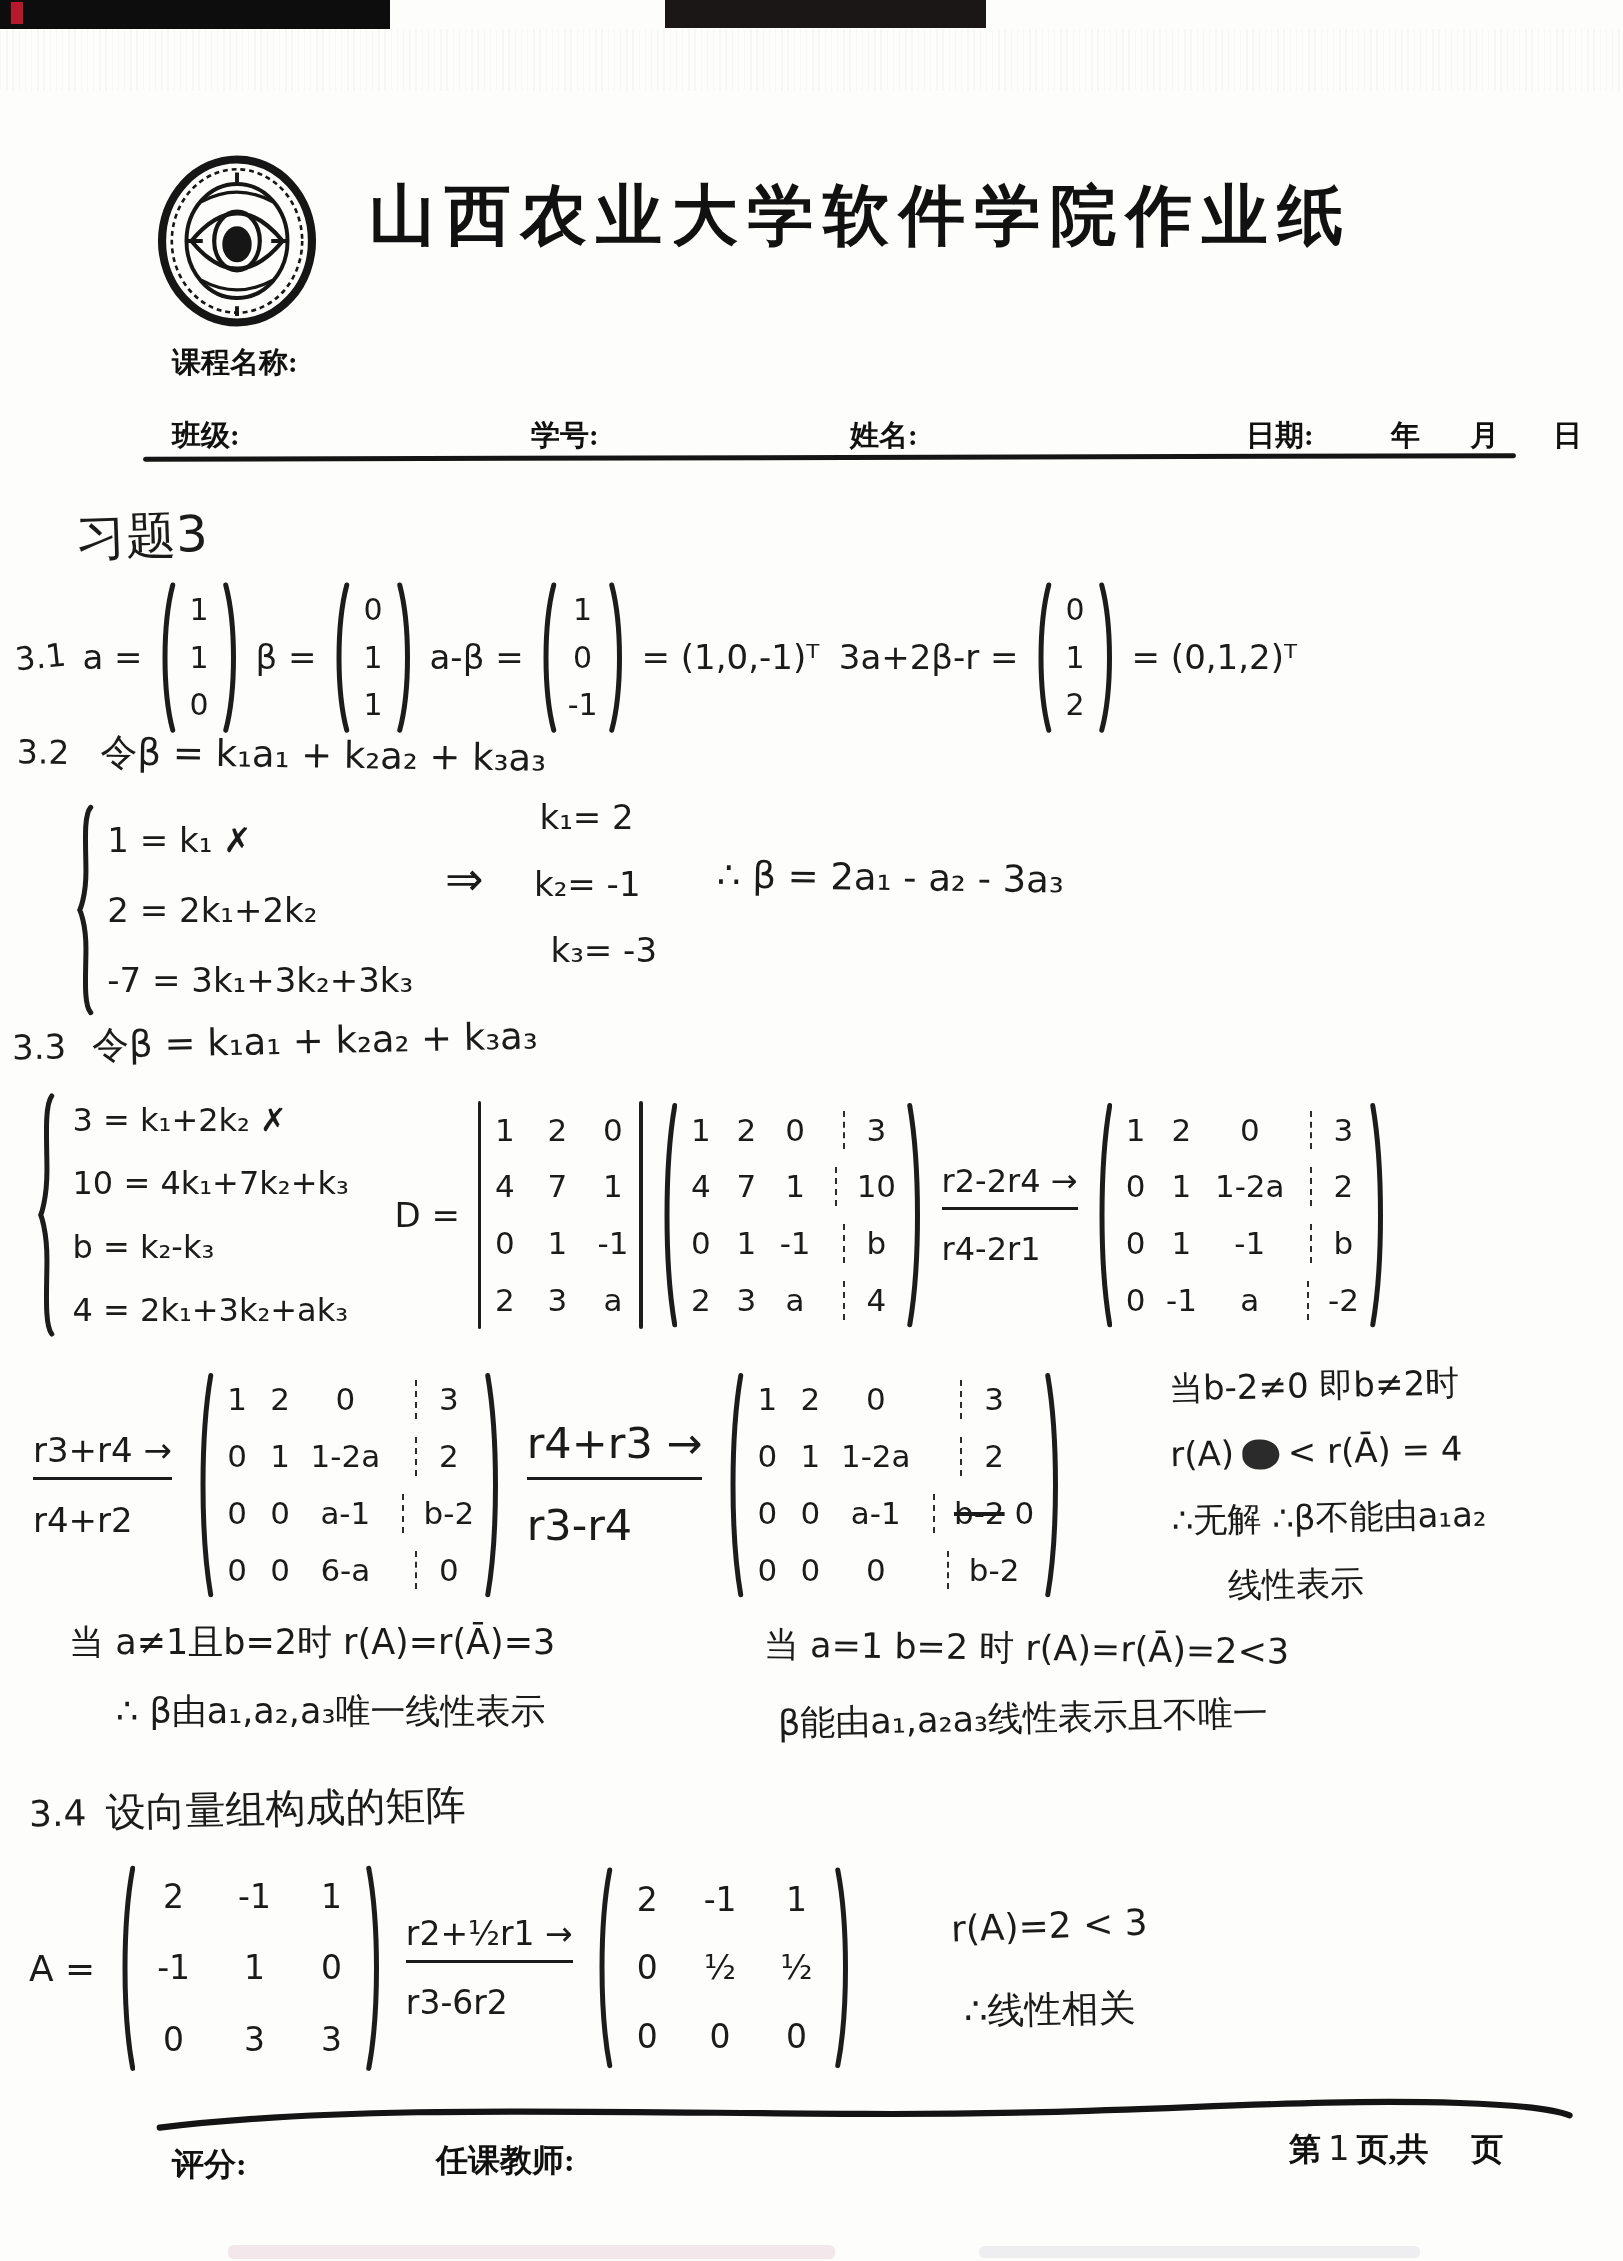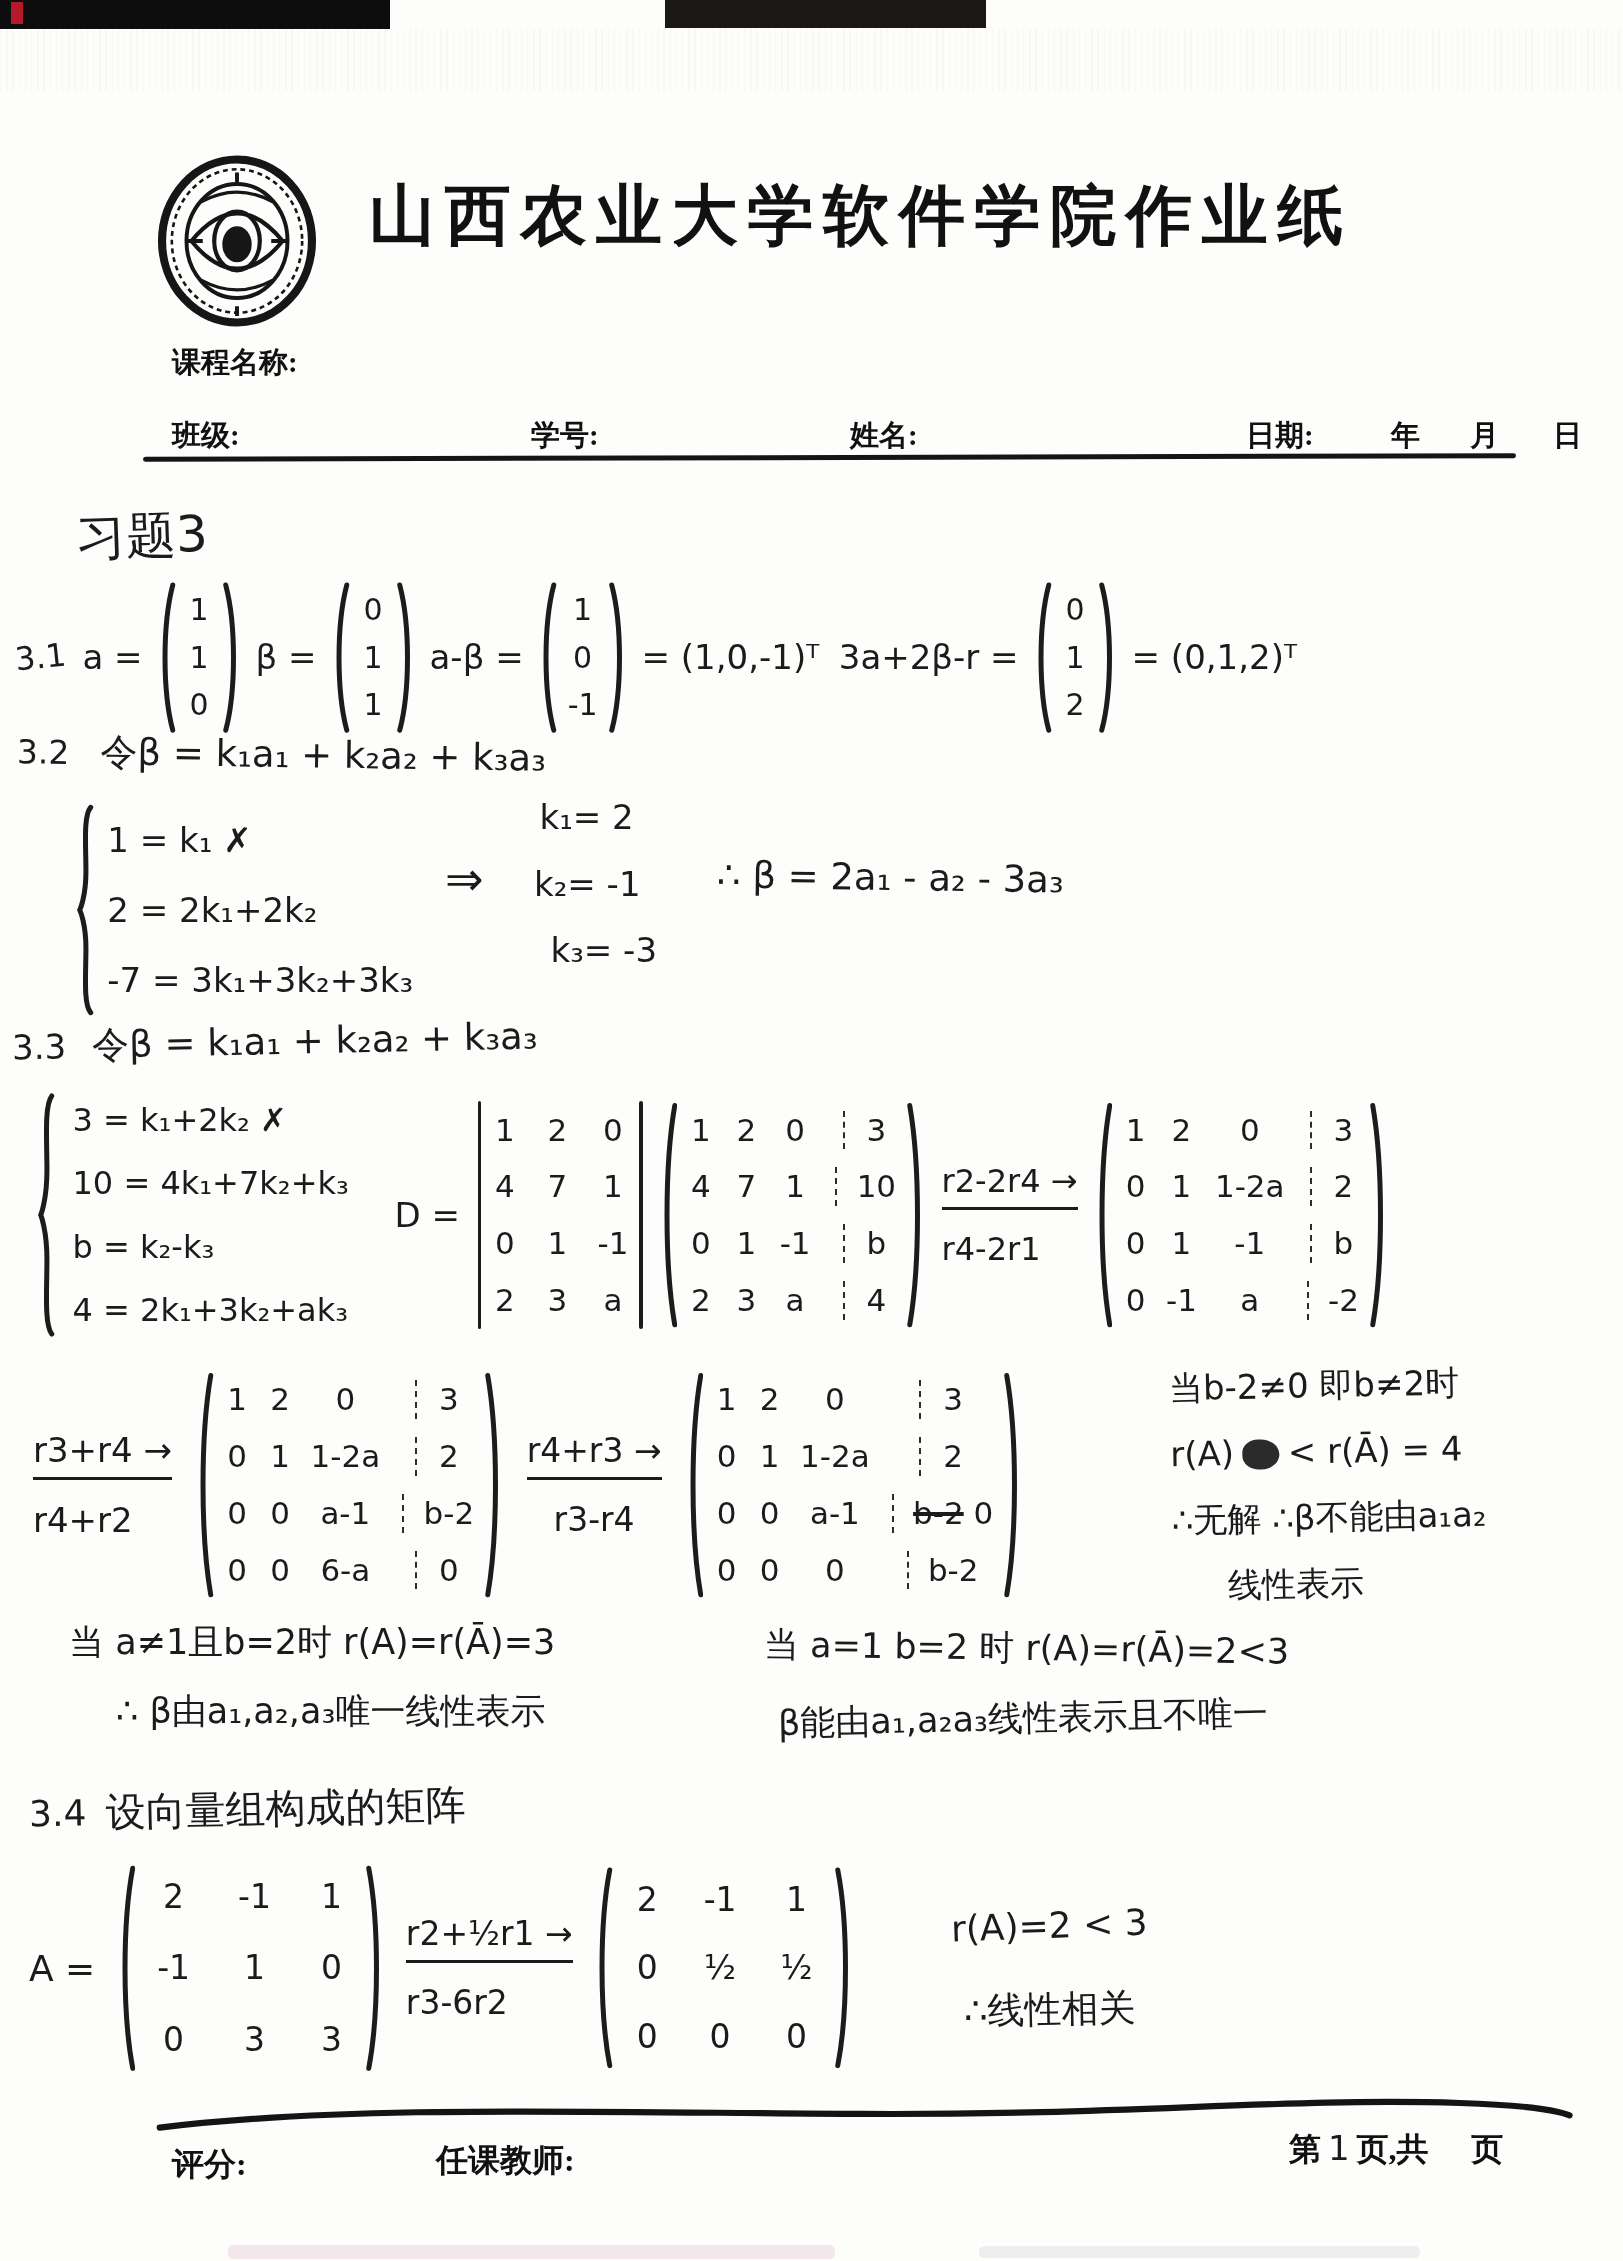--- a/index.html
+++ b/index.html
@@ -312,21 +312,21 @@
         <span class="mcell">0</span>
         <span class="mcell">6-a</span>
         <span class="mcell aug">0</span>
       </span>
     <span class="paren r">
         <svg viewBox="0 0 24 100" preserveAspectRatio="none">
           <path d="M4,2 C19,28 19,72 4,98" fill="none" stroke="#1c1c1c" stroke-width="5" vector-effect="non-scaling-stroke" stroke-linecap="round"></path>
         </svg>
       </span>
   </span>
-  <span class="rowops" style="font-size:33px;align-items:center;">
+  <span class="rowops" style="font-size:43px;">
     <span class="op underlined">r4+r3 →</span>
     <span class="op">r3-r4</span>
   </span>
   <span class="matrix">
     <span class="paren l">
         <svg viewBox="0 0 24 100" preserveAspectRatio="none">
           <path d="M20,2 C5,28 5,72 20,98" fill="none" stroke="#1c1c1c" stroke-width="5" vector-effect="non-scaling-stroke" stroke-linecap="round"></path>
         </svg>
       </span>
     <span class="mgrid" style="font-size: 31px; gap: 18px; grid-template-columns: repeat(4, auto);">

